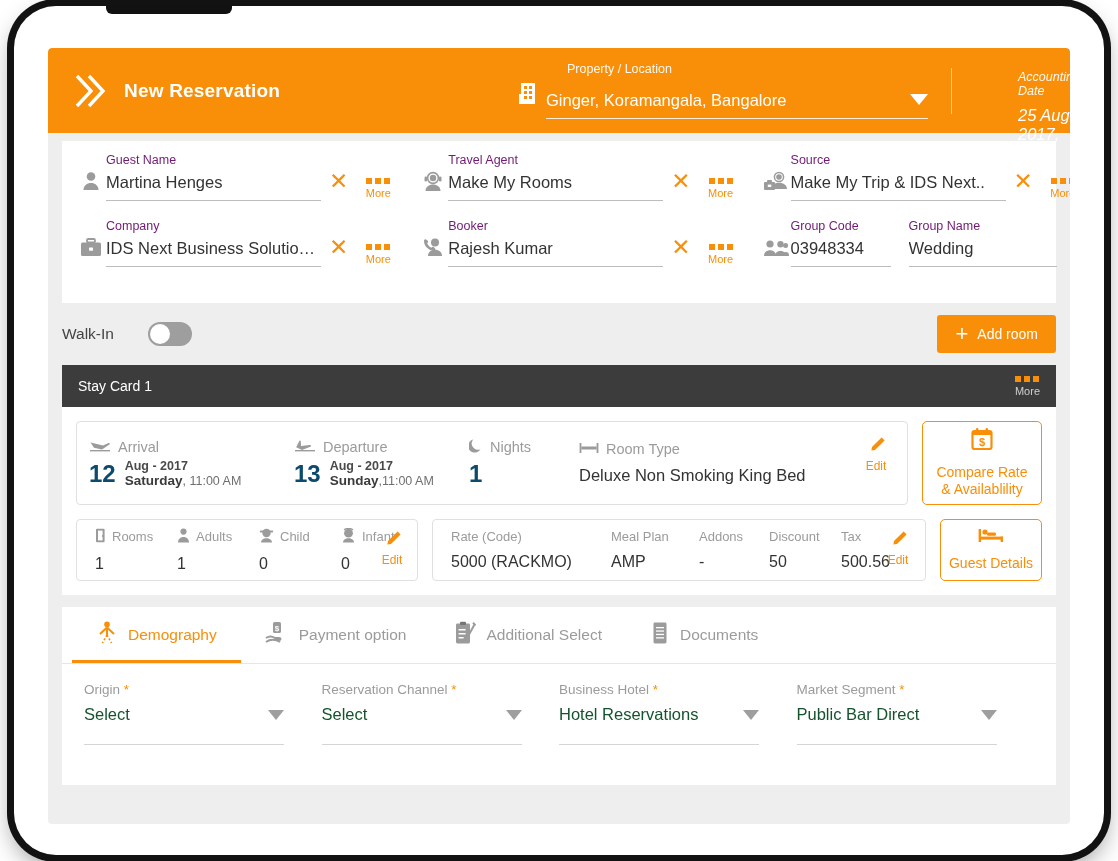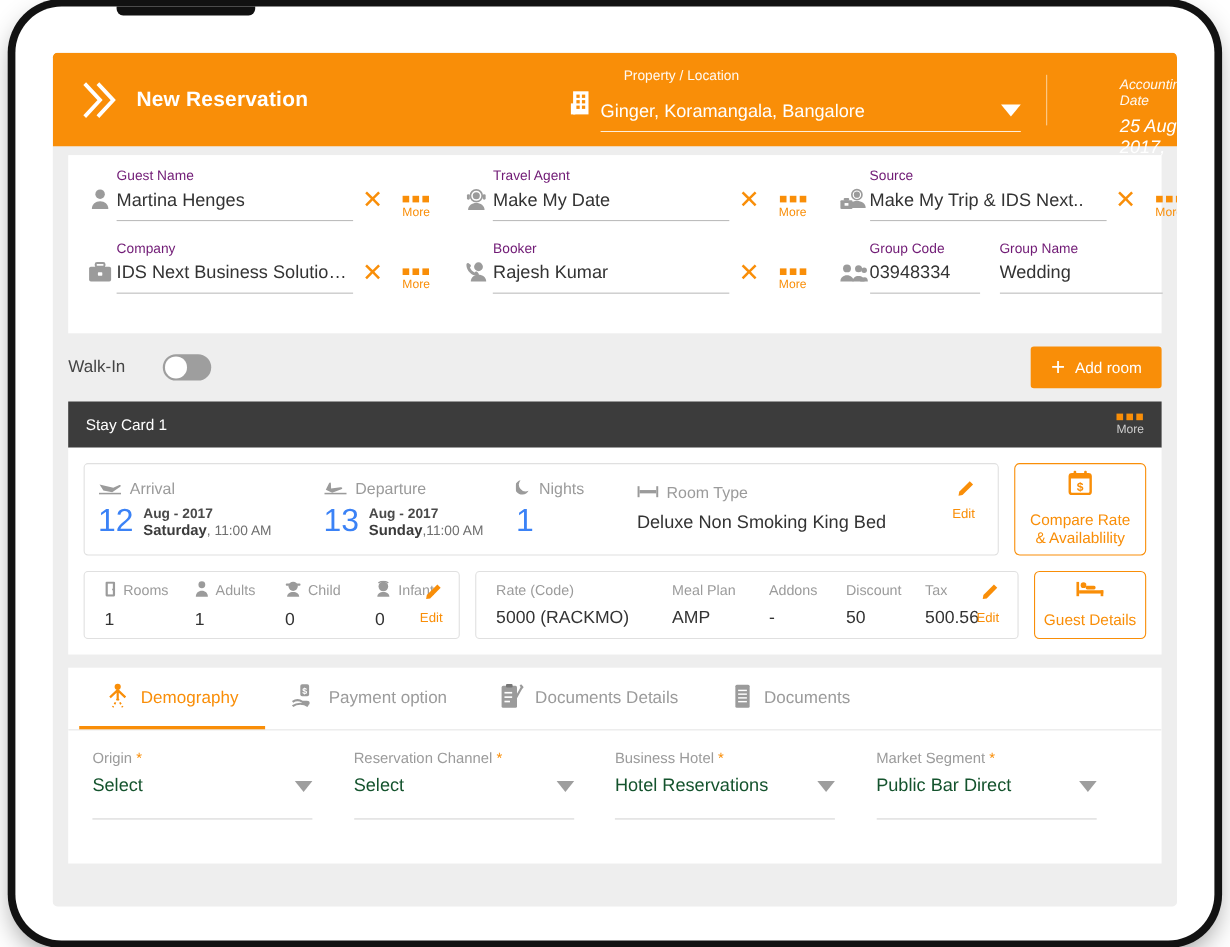--- a/index.html
+++ b/index.html
@@ -100,21 +100,21 @@
   }
   .stay-more { margin-left: auto; text-align: center; }
   .stay-more .more-lbl { color: #cfcfcf; }
 
   .stay-body { margin: 0 14px; background: #fff; padding: 14px; }
   .sub-row { display: flex; align-items: stretch; gap: 14px; }
   .sub-card { border: 1px solid #e0e0e0; border-radius: 4px; background: #fff; position: relative; }
 
   .dcell { padding: 0 12px; }
   .dhead { display: flex; align-items: center; gap: 7px; font-size: 14.5px; color: #9b9b9b; }
-  .dnum { font-size: 29px; color: #3b82f6; font-weight: 400; }
+  .dnum { font-size: 24px; color: #0c4a6e; font-weight: 700; }
   .dsub1 { font-size: 12.5px; color: #4a4a4a; font-weight: bold; }
   .dsub2 { font-size: 13.5px; color: #3b3b3b; }
   .dsub2 b { font-weight: bold; }
   .dsub2 span { color: #6f6f6f; font-size: 12.5px; }
 
   .edit-btn { position: absolute; text-align: center; width: 34px; }
   .edit-lbl { font-size: 12px; color: #F98E08; margin-top: -1px; }
 
   .side-btn {
     width: 120px; border: 1.5px solid #F98E08; border-radius: 5px;
@@ -225,21 +225,21 @@
             <svg width="22" height="21" viewBox="0 0 22 21">
               <circle cx="11" cy="7" r="5.4" fill="none" stroke="#9b9b9b" stroke-width="1.6"></circle>
               <circle cx="11" cy="7" r="3.2" fill="#9b9b9b"></circle>
               <rect x="2.5" y="5.5" width="2.6" height="5" rx="1.2" fill="#9b9b9b"></rect>
               <rect x="16.9" y="5.5" width="2.6" height="5" rx="1.2" fill="#9b9b9b"></rect>
               <path d="M3.5 20c0-4 3.6-6.4 7.5-6.4s7.5 2.4 7.5 6.4z" fill="#9b9b9b"></path>
             </svg>
           </span>
           <div class="fbody" style="width:215px;">
             <div class="flabel">Travel Agent</div>
-            <div class="fvalue">Make My Date</div>
+            <div class="fvalue">Make My Rooms</div>
           </div>
           <div class="xbtn">✕</div>
           <div class="more-btn">
             <div class="dots">
                 <i></i>
                 <i></i>
                 <i></i>
               </div>
             <div class="more-lbl">More</div>
           </div>
@@ -595,21 +595,21 @@
           <span>
             <svg width="22" height="24" viewBox="0 0 22 24">
               <rect x="2" y="2.5" width="14" height="20" rx="1.4" fill="#9b9b9b"></rect>
               <rect x="6" y="0.8" width="6" height="3.2" rx="1" fill="#767676"></rect>
               <rect x="4.6" y="8" width="7" height="1.5" fill="#fff"></rect>
               <rect x="4.6" y="12" width="7" height="1.5" fill="#fff"></rect>
               <rect x="4.6" y="16" width="5" height="1.5" fill="#fff"></rect>
               <path d="M20.5 3.5 L15 13.5 M19 1.8 L21.6 4.4" stroke="#9b9b9b" stroke-width="2" fill="none"></path>
             </svg>
           </span>
-          <span>Documents Details</span>
+          <span>Additional Select</span>
         </div>
 
         <div class="tab">
           <span>
             <svg width="20" height="24" viewBox="0 0 20 24">
               <rect x="3.5" y="1.5" width="13" height="21" rx="1.4" fill="#9b9b9b"></rect>
               <rect x="6" y="6" width="8" height="1.3" fill="#fff"></rect>
               <rect x="6" y="9.4" width="8" height="1.3" fill="#fff"></rect>
               <rect x="6" y="12.8" width="8" height="1.3" fill="#fff"></rect>
               <rect x="6" y="16.2" width="8" height="1.3" fill="#fff"></rect>

